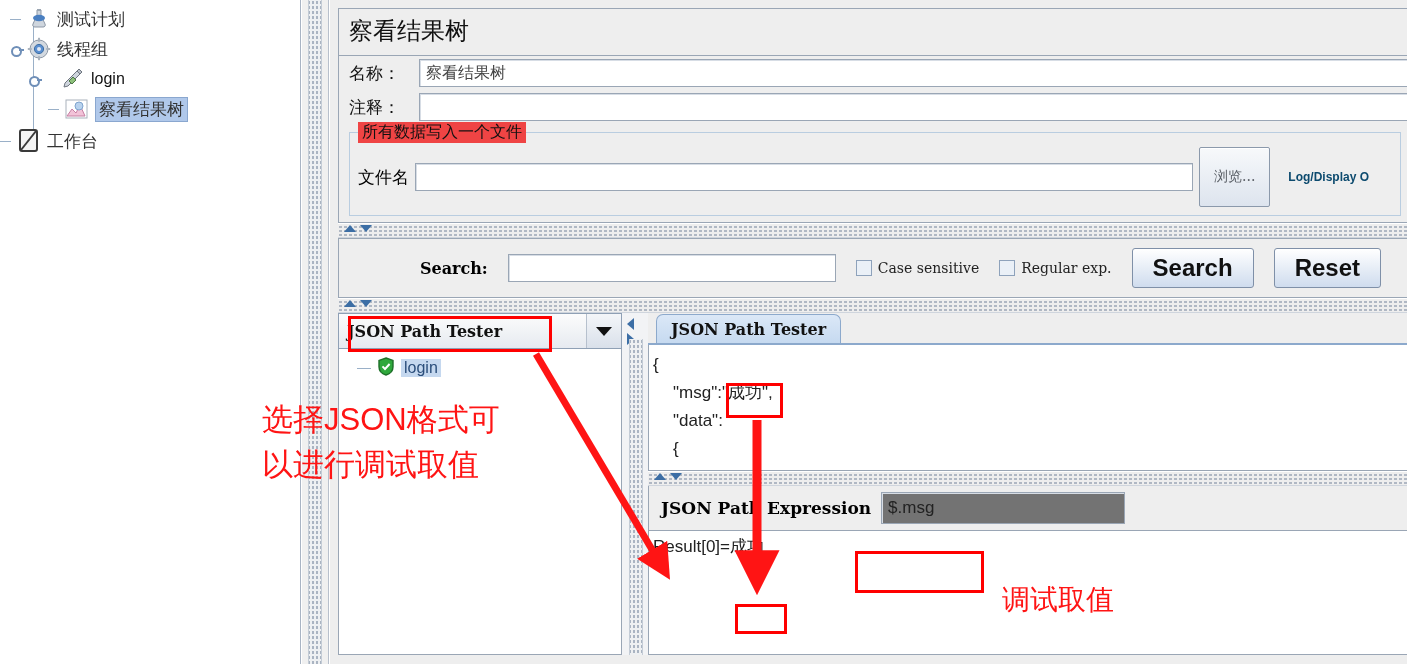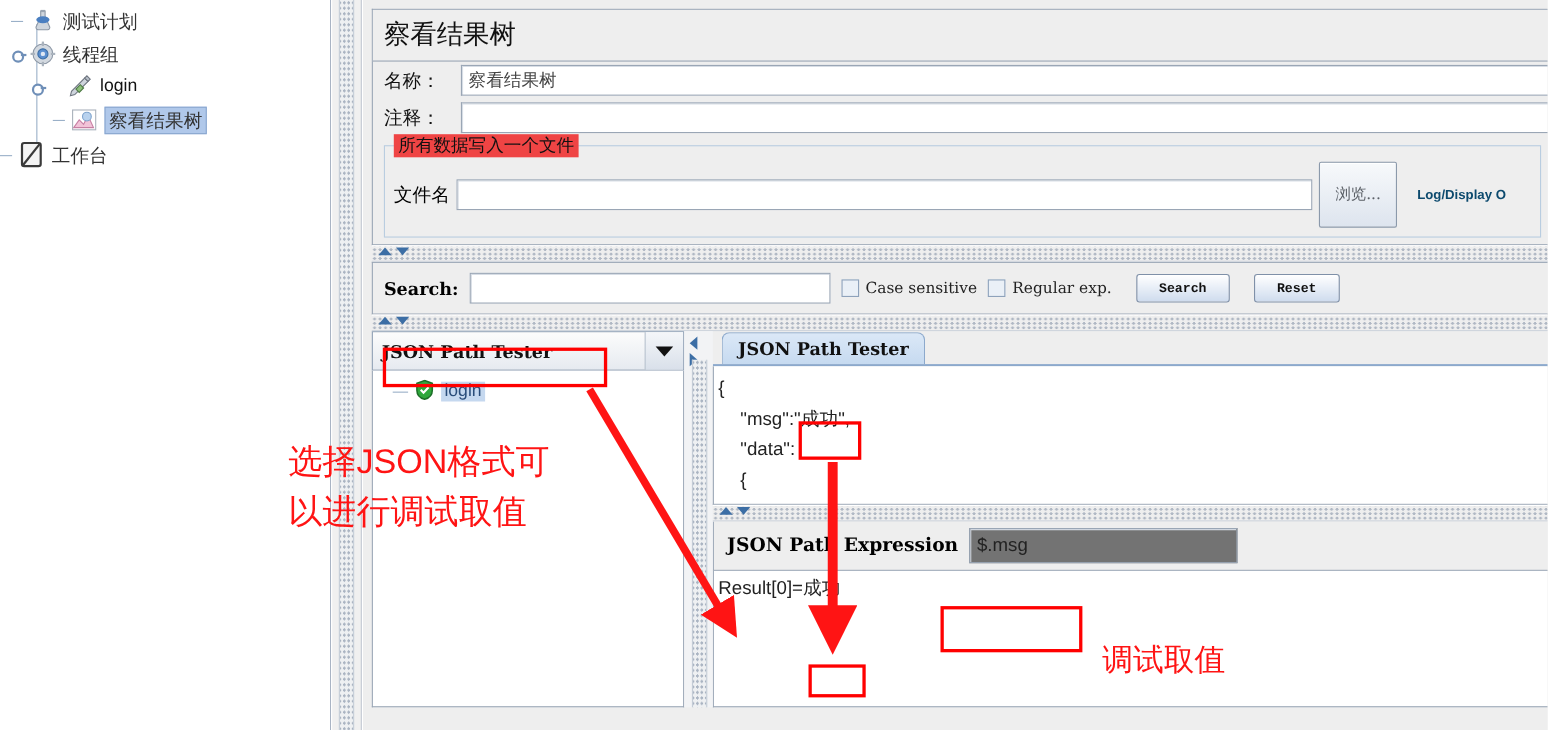--- a/index.html
+++ b/index.html
@@ -67,28 +67,28 @@
   .hsplit{height:13px;background:#eee;position:relative;
      background-image:radial-gradient(#b0b8c4 40%,transparent 41%);
      background-size:5px 4px;background-position:0 5px;
      border-top:1px solid #fff;border-bottom:1px solid #cfd5dd;}
   .hsplit .tri{position:absolute;top:1px;width:0;height:0;}
   .hsplit .up{left:6px;border-left:6px solid transparent;border-right:6px solid transparent;border-bottom:7px solid #3c6ea5;}
   .hsplit .dn{left:22px;border-left:6px solid transparent;border-right:6px solid transparent;border-top:7px solid #3c6ea5;}
 
   
   .searchbar{margin:0 0 0 8px;background:#eee;border:1px solid #9aa6b5;border-right:none;
-     display:flex;align-items:center;gap:10px;padding:9px 10px;}
+     display:flex;align-items:center;gap:20px;padding:9px 26px;justify-content:flex-end;}
   .searchbar .slabel{font-family:"DejaVu Serif","Liberation Serif",serif;font-weight:bold;font-size:16px;}
   .sinput{width:326px;height:26px;background:#fff;border:1px solid #9aa6b5;box-shadow:inset 1px 1px 0 #d7dde5;}
   .chk{display:flex;align-items:center;gap:6px;font-family:"DejaVu Serif","Liberation Serif",serif;font-size:14px;color:#222;}
   .chkbox{width:14px;height:14px;background:#eaf0f7;border:1px solid #8ea2bb;}
   .sbtn{background:linear-gradient(#ffffff,#cfdcee);border:1px solid #7f90a8;border-radius:3px;
-     font-family:Liberation Mono, monospace;font-weight:bold;font-size:12px;color:#111;
-     padding:5px 20px;box-shadow:inset 0 1px 0 #fff;margin-left:12px;}
+     font-family:Liberation Sans, sans-serif;font-weight:bold;font-size:24px;color:#111;
+     padding:5px 20px;box-shadow:inset 0 1px 0 #fff;}
 
   
   .lower{display:flex;margin-left:8px;height:342px;}
   .leftcol{width:284px;flex:0 0 284px;display:flex;flex-direction:column;}
   .combo{display:flex;align-items:stretch;height:34px;border:1px solid #8fa0b5;
      background:linear-gradient(#fcfcfc,#e6eaf0);}
   .combo .cval{flex:1;display:flex;align-items:center;padding-left:8px;font-weight:bold;font-size:16px;
      font-family:"DejaVu Serif","Liberation Serif",serif;color:#111;}
   .combo .carrow{width:34px;display:flex;align-items:center;justify-content:center;
      border-left:1px solid #b6c0cd;background:linear-gradient(#f4f6f9,#d9e0ea);}

